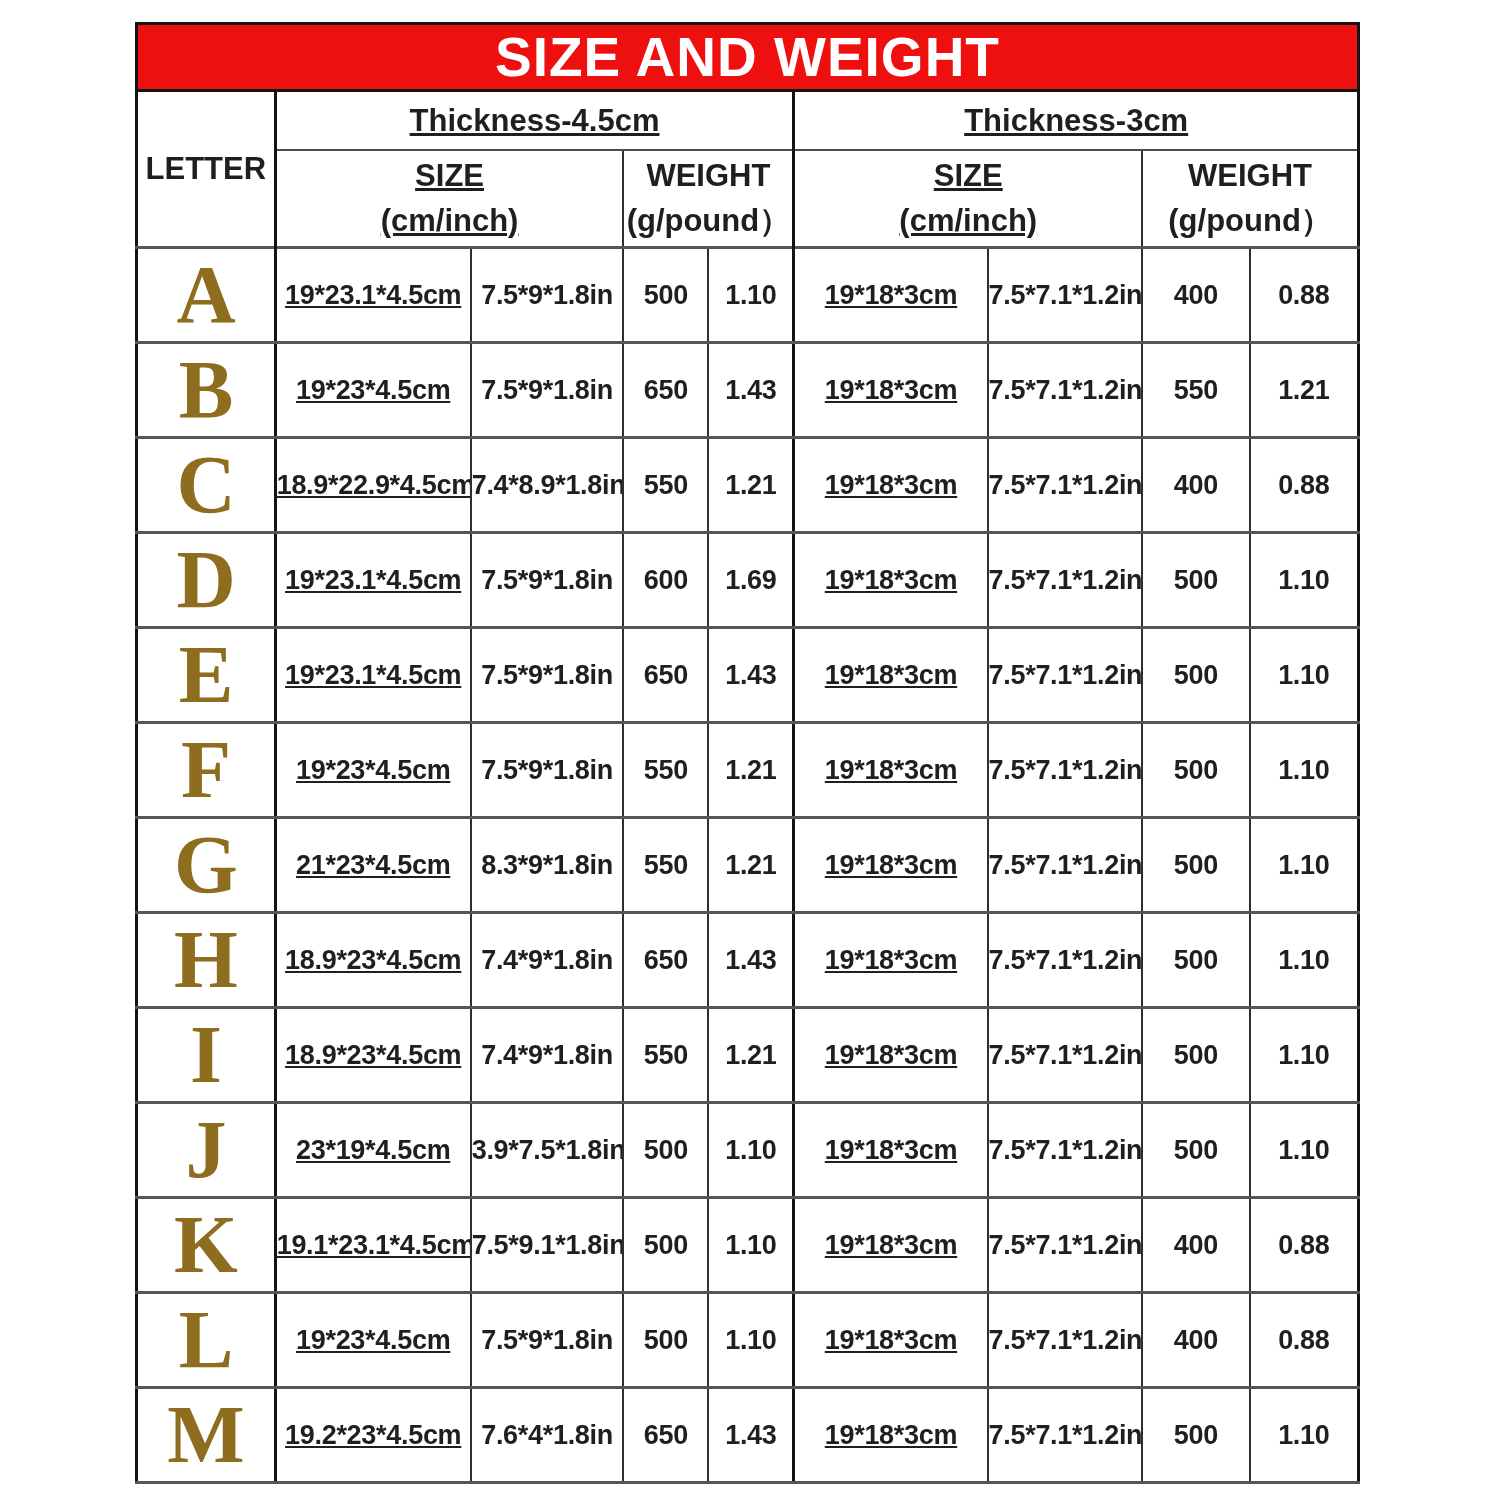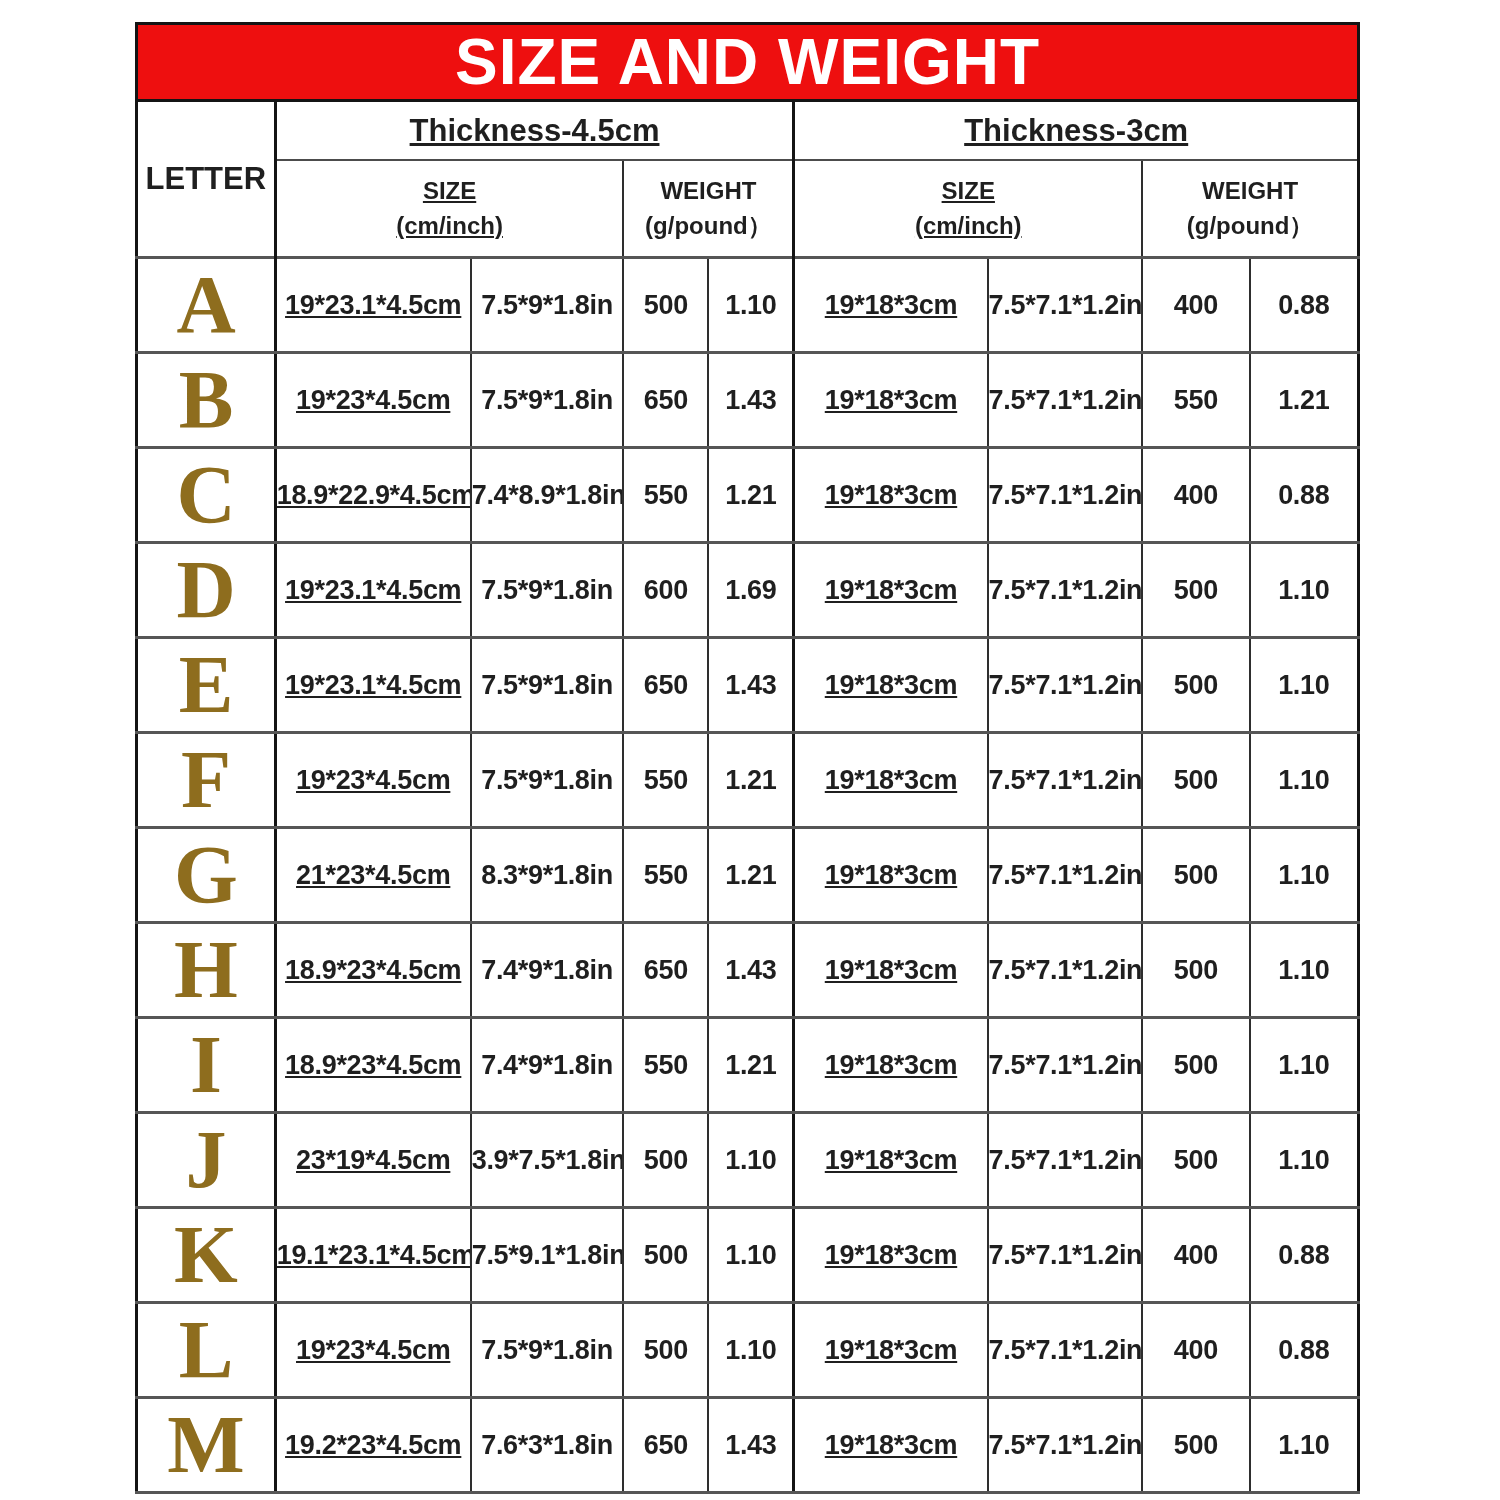--- a/index.html
+++ b/index.html
@@ -33,27 +33,27 @@
   th, td {
     text-align: center;
     vertical-align: middle;
     padding: 0;
     overflow: hidden;
   }
   
   tr.title-row th {
     height: 58px;
     border-bottom: 3px solid #141414;
-    font-size: 64px;
+    font-size: 55px;
     font-weight: 700;
     letter-spacing: 1px;
   }
   
   tr.thickness-row th { height: 57px; font-size: 31px; font-weight: 700; }
-  tr.subheader-row th { height: 95px; font-size: 24px; font-weight: 700; line-height: 1.42; }
+  tr.subheader-row th { height: 95px; font-size: 31px; font-weight: 700; line-height: 1.42; }
   tr.thickness-row th, tr.subheader-row th {
     border-left: 2px solid #b91c1c;
     border-right: 2px solid #2e2e2e;
     border-bottom: 2px solid #4c4c4c;
   }
   th.letter-head { font-size: 33px; font-weight: 700; }
 
   
   tbody td {
     height: 92px;
@@ -246,21 +246,21 @@
           <td>500</td>
           <td>1.10</td>
           <td class="group-start">19*18*3cm</td>
           <td>7.5*7.1*1.2in</td>
           <td>400</td>
           <td>0.88</td>
         </tr>
         <tr>
           <td class="letter-cell" style="color: rgb(142, 109, 30);">M</td>
           <td class="group-start">19.2*23*4.5cm</td>
-          <td>7.6*3*1.8in</td>
+          <td>7.6*4*1.8in</td>
           <td>650</td>
           <td>1.43</td>
           <td class="group-start">19*18*3cm</td>
           <td>7.5*7.1*1.2in</td>
           <td>500</td>
           <td>1.10</td>
         </tr>
       </tbody>
   </table>
 </div>

